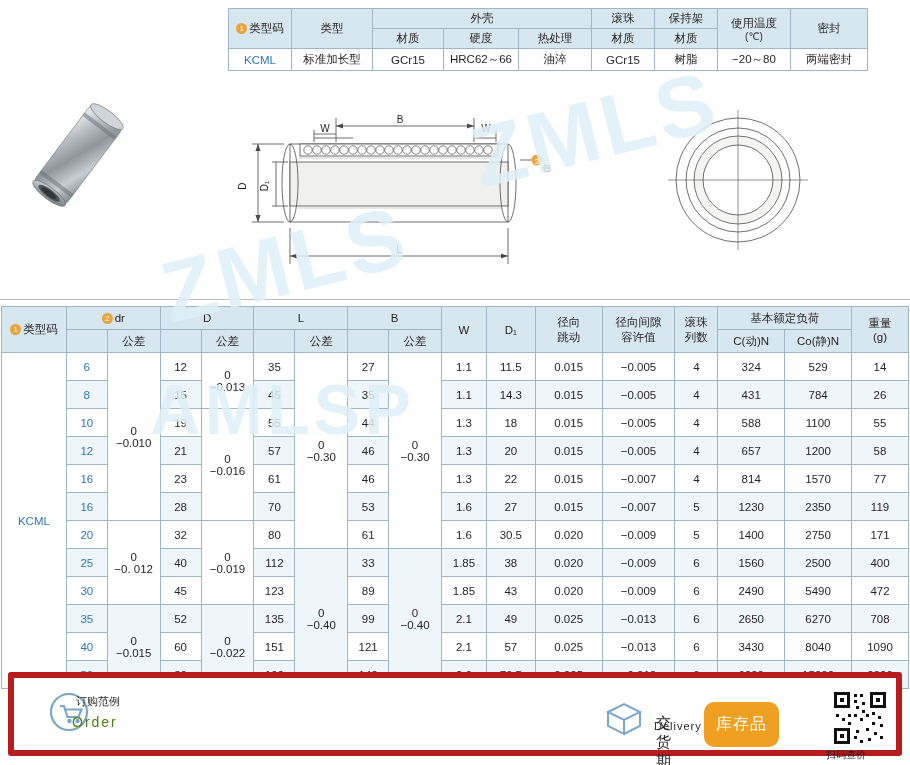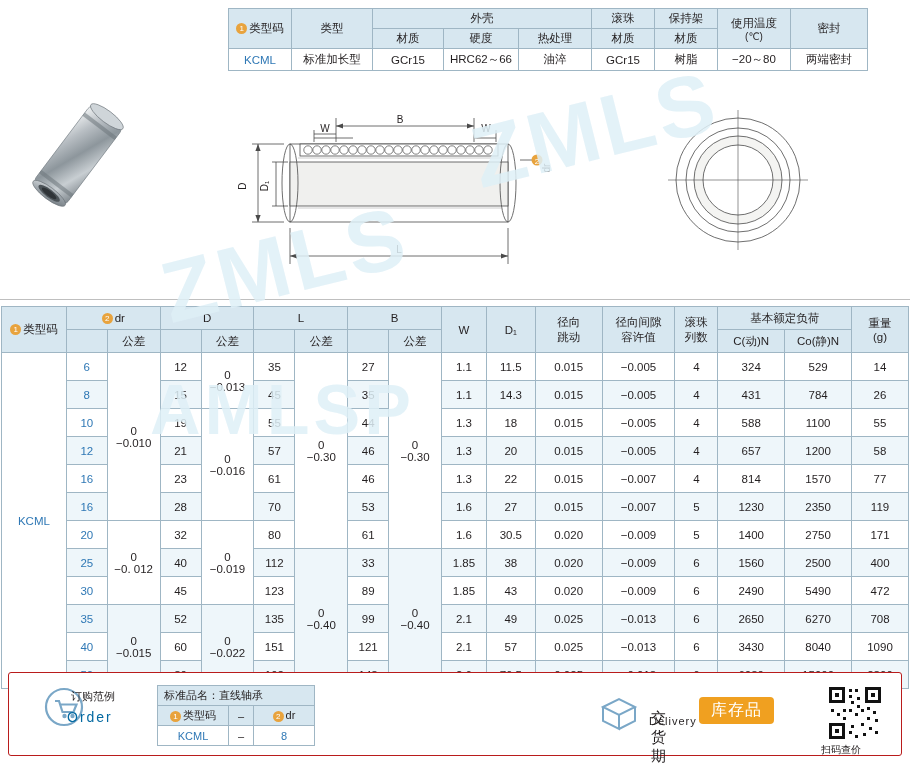--- a/index.html
+++ b/index.html
@@ -62,37 +62,37 @@
   }
   table.main thead td{background:#d7e7f0;}
   table.main tbody td{background:#ffffff;height:27px;}
   table.main tbody tr.alt td{background:#eef6fa;}
   td.lbl{color:#2f78b5;}
   td.kc{color:#2f78b5;}
 
   
   .footer{
     position:absolute;left:8px;top:672px;width:894px;height:84px;
-    border:1px solid #b91c1c;border-radius:3px;box-sizing:border-box;
+    border:6px solid #b91c1c;border-radius:3px;box-sizing:border-box;
     background:#fff;
   }
   .order-ico{position:absolute;left:22px;top:14px;width:104px;height:56px;}
   .order-label{position:absolute;left:22px;top:18px;font-size:11px;color:#231f20;}
   table.order{
     border-collapse:collapse;position:absolute;left:148px;top:12px;
   }
   table.order td{
     border:1px solid #9fb6c4;text-align:center;font-size:11px;height:19px;padding:0 4px;
   }
   table.order td.h{background:#d7e7f0;}
   table.order td.v{background:#fff;color:#2f78b5;}
   .delivery{position:absolute;left:588px;top:18px;}
   .stock{
     position:absolute;left:690px;top:24px;background:#f0a020;color:#fff;
-    font-size:16px;padding:3px 12px;border-radius:4px;letter-spacing:1px;
+    font-size:16px;padding:12px 12px;border-radius:10px;letter-spacing:1px;
   }
   .qr{position:absolute;left:818px;top:12px;width:56px;height:56px;}
   .qr-cap{position:absolute;left:812px;top:70px;font-size:10px;color:#231f20;}
   .deliv-txt{font-size:15px;color:#231f20;}
   .deliv-sub{font-size:11px;color:#231f20;letter-spacing:1px;}
 </style>
 </head>
 <body>
 
 <div class="wm">
@@ -530,45 +530,22 @@
 <div class="footer">
   <svg class="order-ico" viewBox="0 0 104 56">
     <g fill="none" stroke="#7aa7c7" stroke-width="2.2">
       <circle cx="33" cy="20" r="18"></circle>
       <path d="M24 14h4l3.5 11h11l3-7.5H29"></path>
     </g>
     <circle cx="33.5" cy="29" r="2.2" fill="#7aa7c7"></circle>
     <circle cx="41.5" cy="29" r="2.2" fill="#7aa7c7"></circle>
   </svg>
   <div class="order-label" style="left:62px;top:16px">订购范例</div>
-  <div class="order-label" style="left:58px;top:36px;font-size:14px;letter-spacing:2px;color:#0369a1">Order</div>
-
-  <table class="order">
-    <tbody>
-        <tr>
-      <td colspan="3" class="h" style="text-align:left;padding-left:6px">
-        <span>标准品名：</span><span>直线轴承</span>
-      </td>
-    </tr>
-    <tr>
-      <td class="h" style="width:62px">
-        <span class="num-badge">1</span><span>类型码</span>
-      </td>
-      <td class="h" style="width:16px">–</td>
-      <td class="h" style="width:52px">
-        <span class="num-badge">2</span><span>dr</span>
-      </td>
-    </tr>
-    <tr>
-      <td class="v">KCML</td>
-      <td class="v" style="color:#231f20">–</td>
-      <td class="v">8</td>
-    </tr>
-  </tbody>
-    </table>
+  <div class="order-label" style="left:58px;top:36px;font-size:14px;letter-spacing:2px;color:#4d7c0f">Order</div>
+
 
   <div class="delivery">
     <svg width="46" height="42" viewBox="0 0 46 42" style="position:absolute;left:0;top:2px">
       <g fill="none" stroke="#7aa7c7" stroke-width="2">
         <path d="M6 14 L22 6 L38 14 L22 22 Z"></path>
         <path d="M6 14 v14 l16 8 v-14"></path>
         <path d="M38 14 v14 l-16 8"></path>
       </g>
     </svg>
     <div class="deliv-txt" style="position:absolute;left:54px;top:18px">交货期</div>

